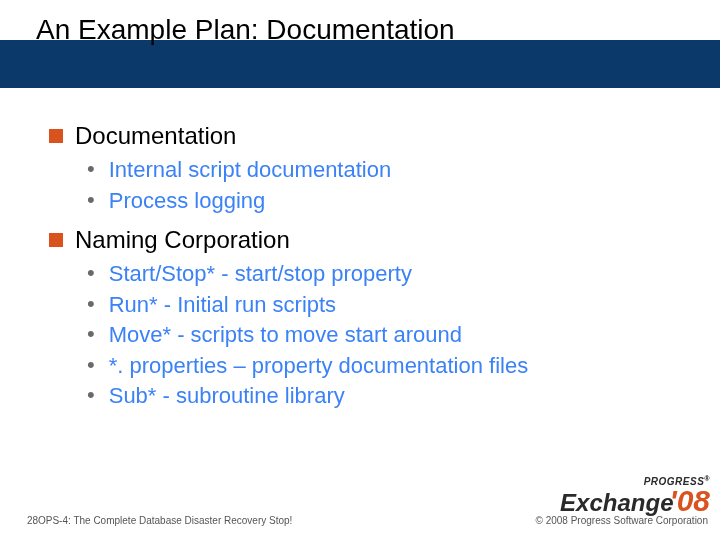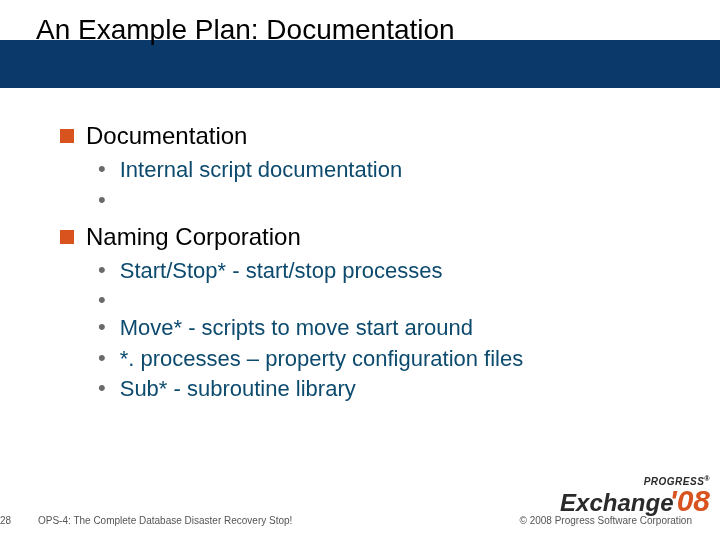--- a/index.html
+++ b/index.html
@@ -5,35 +5,35 @@
   * { margin: 0; padding: 0; box-sizing: border-box; }
   html, body { width: 720px; height: 540px; font-family: Arial, Helvetica, sans-serif; background: #fff; overflow: hidden; }
   .slide { position: relative; width: 720px; height: 540px; background: #fff; }
 
   
   .title-area { position: relative; height: 88px; }
   .title-blue { position: absolute; left: 0; top: 40px; width: 720px; height: 48px; background: #0b3a6a; }
   .title-text { position: absolute; left: 36px; top: 14px; font-size: 28px; color: #000; font-weight: 400; }
 
   
-  .content { position: absolute; left: 60px; top: 122px; width: 600px; }
+  .content { position: absolute; left: 49px; top: 122px; width: 600px; }
   .sec { margin-bottom: 8px; }
   .sec-head { display: flex; align-items: flex-start; margin-bottom: 6px; }
   .sq { display: inline-block; width: 14px; height: 14px; background: #d9531e; margin-right: 12px; margin-top: 7px; flex: 0 0 auto; }
   .sec-title { font-size: 24px; color: #000; }
   .subs { margin-left: 38px; margin-bottom: 12px; }
   .sub { display: flex; align-items: flex-start; margin-bottom: 3px; }
   .dot { color: #6a6a6a; font-size: 22px; line-height: 22px; margin-right: 14px; margin-top: 2px; }
-  .sub-text { font-size: 22px; color: #0c4a6e; line-height: 1.25; }
+  .sub-text { font-size: 22px; color: #3b82f6; line-height: 1.25; }
 
   
   .footer { position: absolute; left: 0; bottom: 8px; width: 720px; height: 24px; display: flex; align-items: center; font-size: 10px; color: #555; }
-  .pagenum { width: 38px; text-align: left; }
+  .pagenum { width: 38px; text-align: right; }
   .foot-title { flex: 1 1 auto; }
-  .copyright { padding-right: 28px; }
+  .copyright { padding-right: 12px; }
 
   
   .logo { position: absolute; right: 10px; bottom: 26px; text-align: right; }
   .logo-top { font-size: 10px; font-weight: 700; font-style: italic; letter-spacing: 0.5px; }
   .logo-top .prog { color: #2a2a2a; font-style: italic; }
   .logo-top .reg  { font-size: 7px; vertical-align: super; }
   .logo-main { font-family: Liberation Sans, sans-serif; font-style: italic; font-weight: 700; font-size: 24px; line-height: 0.9; }
   .logo-main .ex { color: #2a2a2a; }
   .logo-main .yr { color: #d9531e; font-size: 30px; margin-left: -4px; }
 </style>
@@ -54,44 +54,46 @@
         <span class="sq"></span>
         <span class="sec-title">Documentation</span>
       </div>
       <div class="subs">
         <div class="sub">
           <span class="dot">•</span>
           <span class="sub-text">Internal script documentation</span>
         </div>
         <div class="sub">
           <span class="dot">•</span>
+          <span class="sub-text">Process logging</span>
         </div>
       </div>
     </div>
 
     <div class="sec">
       <div class="sec-head">
         <span class="sq"></span>
         <span class="sec-title">Naming Corporation</span>
       </div>
       <div class="subs">
         <div class="sub">
           <span class="dot">•</span>
-          <span class="sub-text">Start/Stop* - start/stop processes</span>
+          <span class="sub-text">Start/Stop* - start/stop property</span>
         </div>
         <div class="sub">
           <span class="dot">•</span>
+          <span class="sub-text">Run* - Initial run scripts</span>
         </div>
         <div class="sub">
           <span class="dot">•</span>
           <span class="sub-text">Move* - scripts to move start around</span>
         </div>
         <div class="sub">
           <span class="dot">•</span>
-          <span class="sub-text">*. processes – property configuration files</span>
+          <span class="sub-text">*. properties – property documentation files</span>
         </div>
         <div class="sub">
           <span class="dot">•</span>
           <span class="sub-text">Sub* - subroutine library</span>
         </div>
       </div>
     </div>
 
   </div>
 

